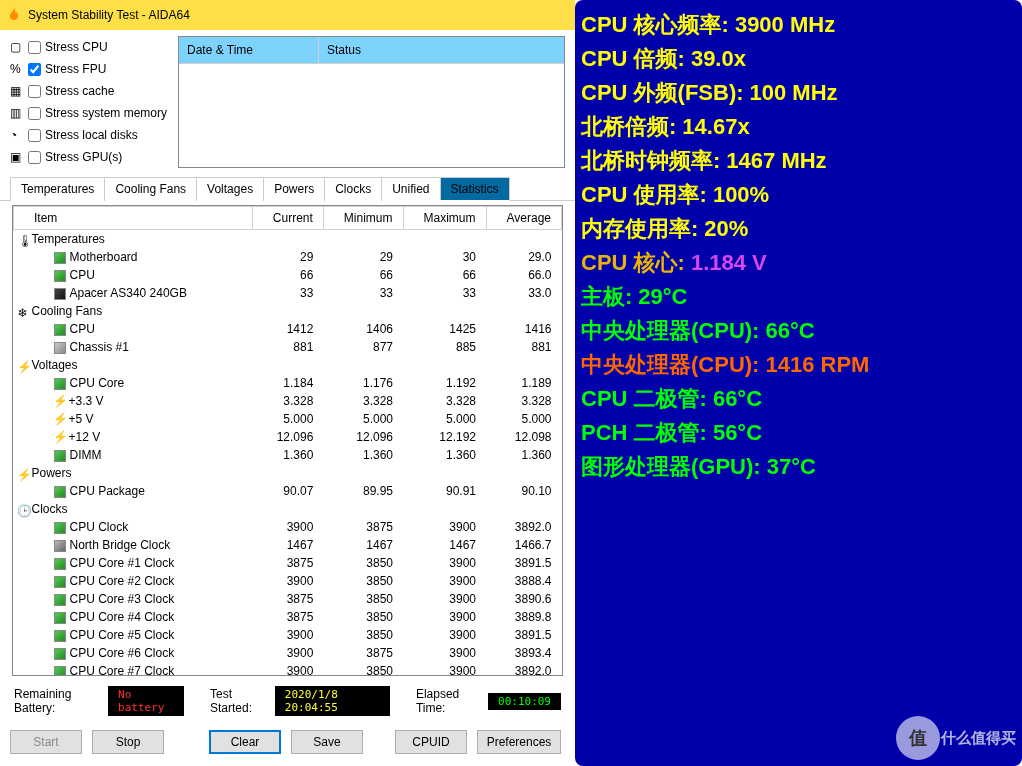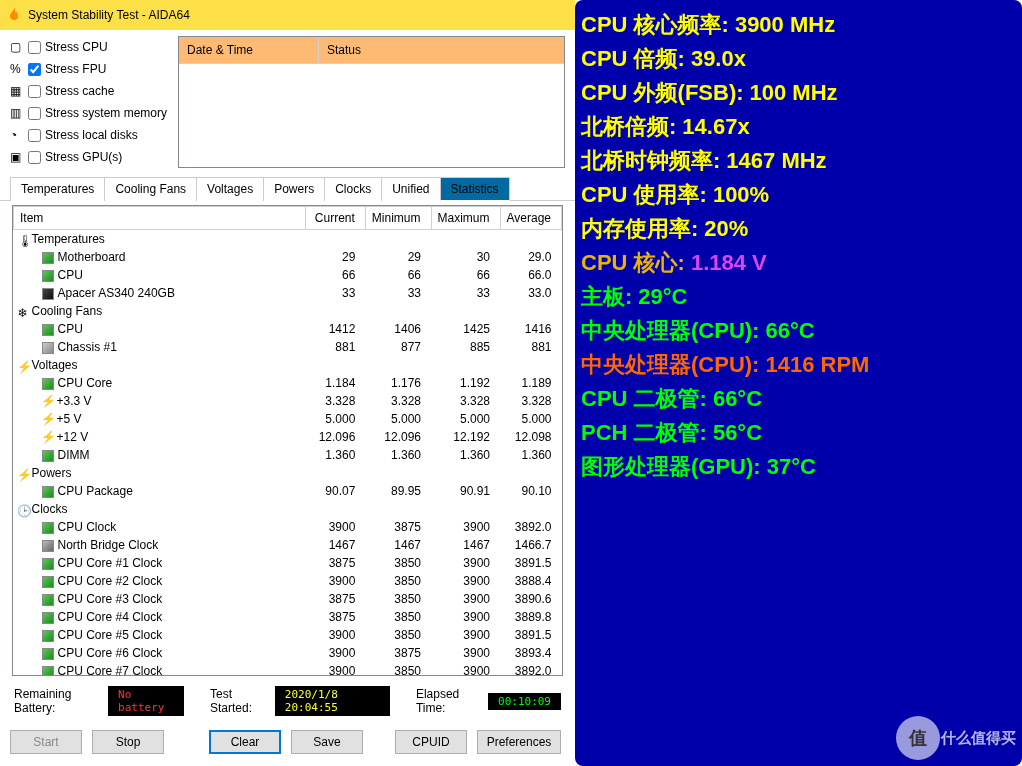--- a/index.html
+++ b/index.html
@@ -8,35 +8,35 @@
 .right-pane { width: 447px; height: 766px; background: #0000aa; padding: 10px 6px; border-radius: 8px; }
 .titlebar { height: 30px; display: flex; align-items: center; padding: 0 6px; background: #fde047; }
 .flame-icon { width: 16px; height: 16px; margin-right: 6px; }
 .title-text { font-size: 12px; color: #000; }
 .top-area { display: flex; padding: 6px 10px 4px 10px; gap: 8px; }
 .stress-panel { width: 160px; }
 .stress-item { display: flex; align-items: center; height: 22px; gap: 4px; }
 .stress-icon { width: 14px; height: 14px; display: inline-block; }
 .stress-cb { width: 13px; height: 13px; }
 .log-panel { flex: 1; border: 1px solid #828790; }
-.log-header { display: flex; border-bottom: 1px solid #d0d0d0; background: #fdba74; }
+.log-header { display: flex; border-bottom: 1px solid #d0d0d0; background: #7dd3fc; }
 .log-col { padding: 6px 8px; font-size: 12px; }
 .log-col:first-child { width: 140px; border-right: 1px solid #d0d0d0; }
 .log-body { height: 90px; }
 .tabs { display: flex; padding: 0 10px; border-bottom: 1px solid #ccc; margin-top: 4px; }
 .tab { padding: 4px 10px; border: 1px solid #ccc; border-bottom: none; background: #fff; margin-right: -1px; position: relative; top: 1px; cursor: pointer; font-size: 12px; }
 .tab.active { background: #0369a1; border-bottom: 1px solid #fff; }
 .stats-table { flex: 1; overflow: auto; margin: 4px 12px; border: 1px solid #828790; }
 table { width: 100%; border-collapse: collapse; font-size: 12px; }
-th { text-align: left; padding: 4px 6px; border: 1px solid #d0d0d0; font-weight: normal; background: #fff; }
+th { text-align: left; padding: 4px 20px; border: 1px solid #d0d0d0; font-weight: normal; background: #fff; }
 th.num, td.num { text-align: right; width: 60px; padding-right: 10px; }
 td { padding: 2px 6px; }
 .cat-row td { font-weight: normal; }
 .cat-icon { width: 12px; height: 12px; display: inline-block; vertical-align: middle; margin-right: 2px; }
-.item-indent { padding-left: 28px; }
+.item-indent { padding-left: 40px; }
 .cat-indent { padding-left: 4px; }
 .item-icon { width: 12px; height: 12px; display: inline-block; vertical-align: middle; margin-right: 4px; border: 1px solid #888; }
 .ico-green { background: linear-gradient(135deg,#5c5,#282); }
 .ico-gray { background: linear-gradient(135deg,#ccc,#888); }
 .ico-dark { background: linear-gradient(135deg,#444,#111); }
 .ico-chip { background: linear-gradient(135deg,#bbb,#666); }
 .status-bar { display: flex; align-items: center; padding: 6px 14px; gap: 8px; }
 .status-label { font-size: 12px; }
 .status-val { background: #000; color: #0f0; padding: 2px 10px; font-family: monospace; font-size: 11px; }
 .status-val.red { color: #f33; }

